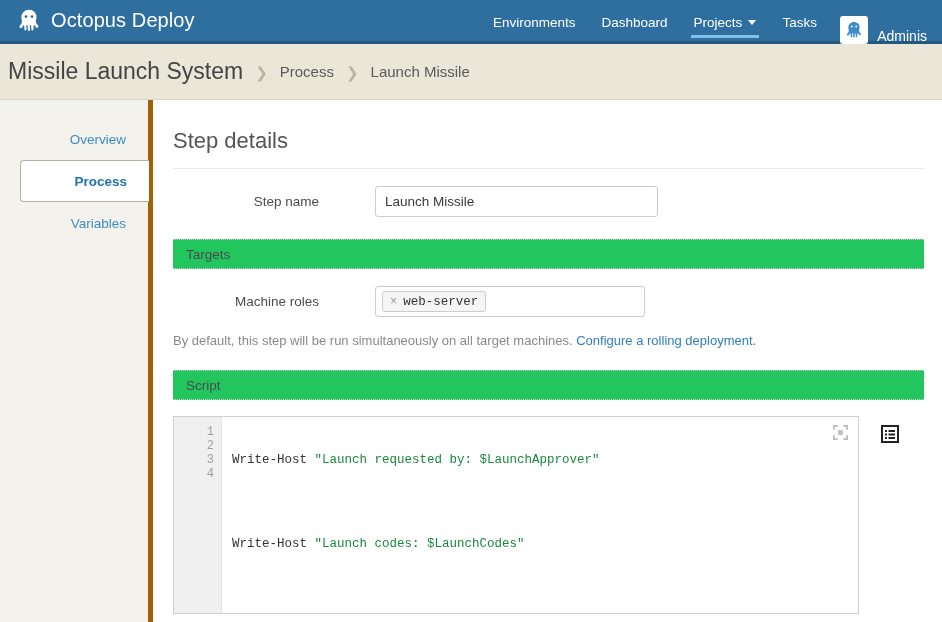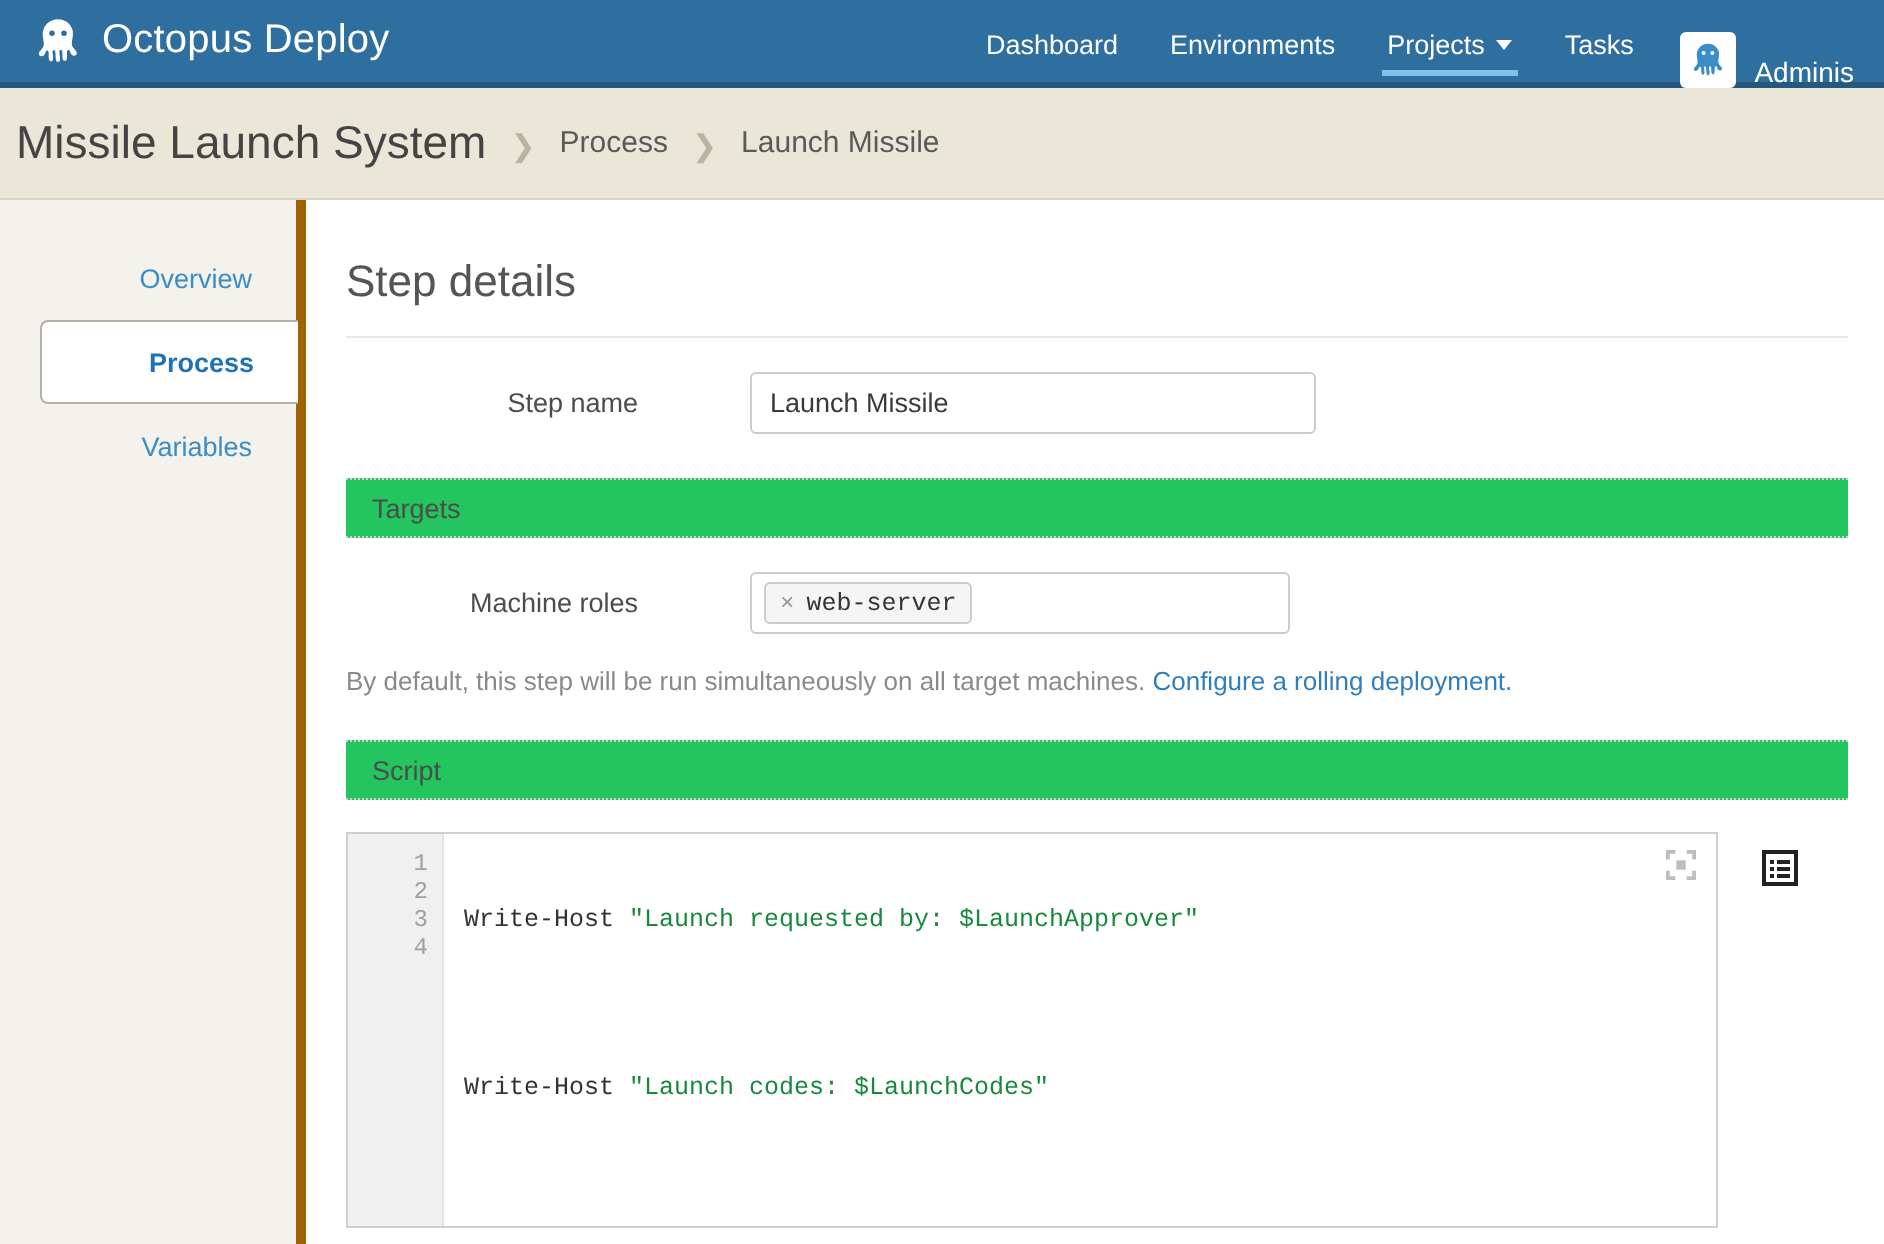--- a/index.html
+++ b/index.html
@@ -333,24 +333,24 @@
         <path fill="#ffffff" d="M16 2c-5.2 0-9.4 4.1-9.4 9.2 0 2.6.7 4 .7 6 0 2-1.3 3.1-2.6 4.6-1 1.2-.4 2.9 1.1 2.9 1.4 0 2.3-1.2 2.6-2.6.3-1.2 1.6-1.2 1.8 0 .2 1.5-.2 3.3.4 4.9.4 1.1 2 1.1 2.3-.1.4-1.6-.3-3.3-.3-4.9 0-1.1 1.5-1.2 1.7-.1.3 1.8.1 3.9.6 5.6.4 1.2 2.1 1.1 2.3-.2.3-1.8-.4-3.8-.3-5.5.1-1.1 1.5-1.1 1.7 0 .3 1.6-.1 3.4.4 4.9.4 1.2 2 1.2 2.3 0 .5-1.6.1-3.4.3-4.9.2-1.2 1.5-1.2 1.8 0 .3 1.4 1.2 2.6 2.6 2.6 1.5 0 2.1-1.7 1.1-2.9-1.3-1.5-2.6-2.6-2.6-4.6 0-2 .7-3.4.7-6C25.4 6.1 21.2 2 16 2z"></path>
         <circle cx="12.3" cy="10.6" r="1.7" fill="#2f6f9f"></circle>
         <circle cx="19.7" cy="10.6" r="1.7" fill="#2f6f9f"></circle>
       </svg>
     </span>
     <span class="brand-text">Octopus Deploy</span>
   </div>
 
   <div class="nav">
     <div class="nav-item">
+      <span>Environments</span>
+    </div>
+    <div class="nav-item">
       <span>Dashboard</span>
-    </div>
-    <div class="nav-item">
-      <span>Environments</span>
     </div>
     <div class="nav-item active">
       <span>Projects</span>
       <span class="caret"></span>
     </div>
     <div class="nav-item">
       <span>Tasks</span>
     </div>
   </div>
 

